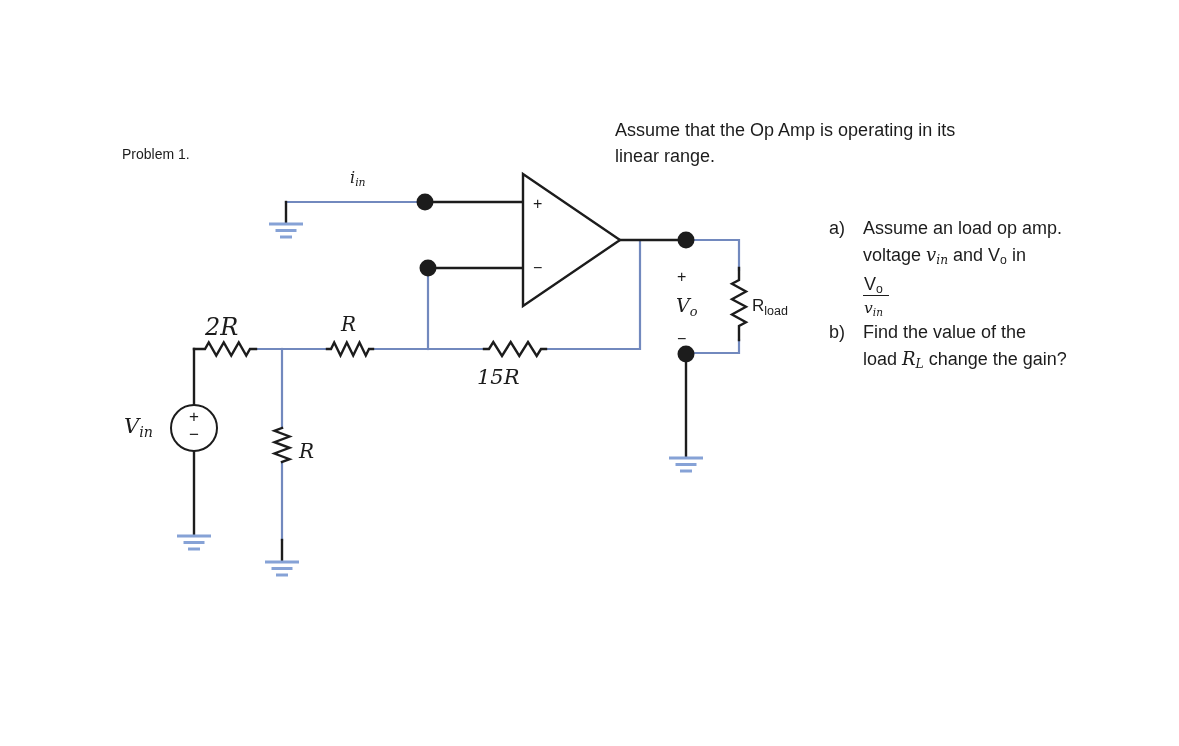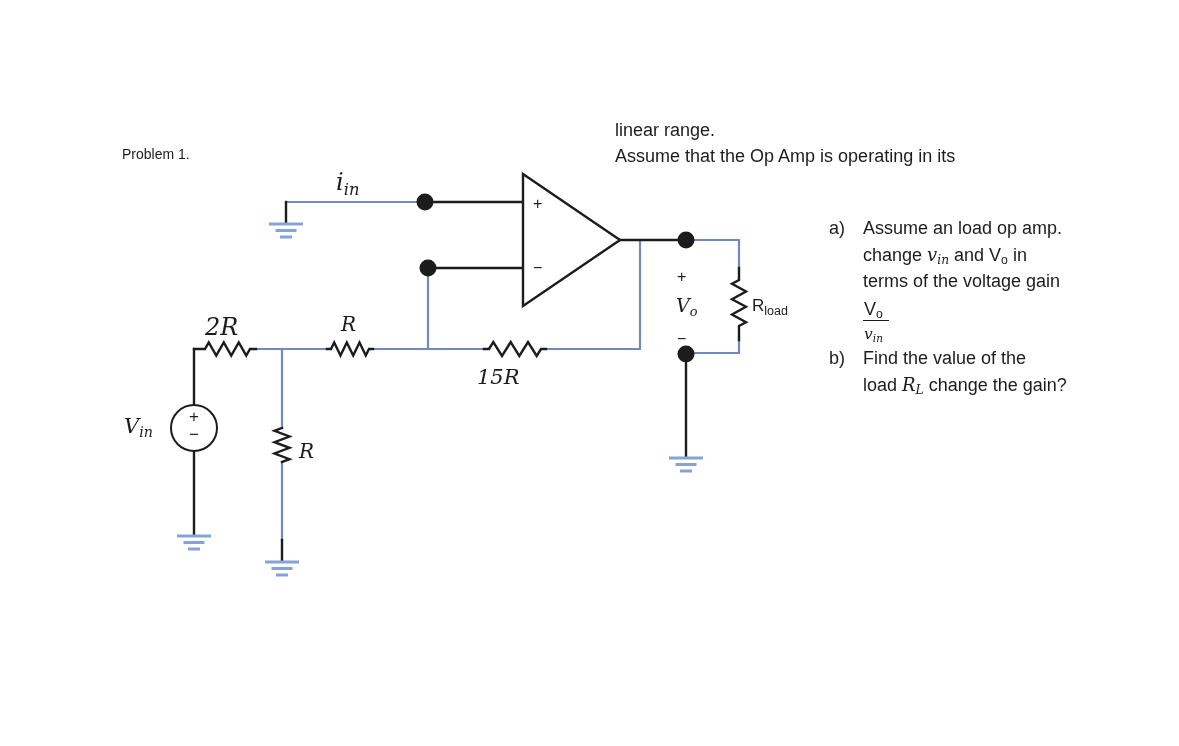--- a/index.html
+++ b/index.html
@@ -87,25 +87,25 @@
       <circle cx="425" cy="202" r="8.5"></circle>
       <circle cx="428" cy="268" r="8.5"></circle>
       <circle cx="686" cy="240" r="8.5"></circle>
       <circle cx="686" cy="354" r="8.5"></circle>
     </g>
   </svg>
 
   <div class="lbl title">Problem 1.</div>
 
   <div class="lbl note">
+    <div>Assume that the Op Amp is operating in its</div>
     <div>linear range.</div>
-    <div>Assume that the Op Amp is operating in its</div>
   </div>
 
-  <div class="lbl math" style="left:336px;top:169px;font-size:24px;"><span>i</span><sub>in</sub></div>
+  <div class="lbl math" style="left:350px;top:169px;font-size:16px;"><span>i</span><sub>in</sub></div>
 
   <div class="lbl math" style="left:205px;top:314px;font-size:24px;">2R</div>
   <div class="lbl math" style="left:341px;top:313px;font-size:20px;">R</div>
   <div class="lbl math" style="left:477px;top:366px;font-size:21px;">15R</div>
   <div class="lbl math" style="left:299px;top:440px;font-size:20px;">R</div>
 
   <div class="lbl math" style="left:124px;top:415px;font-size:21px;"><span>V</span><sub>in</sub></div>
 
   <div class="lbl" style="left:187px;top:408px;width:14px;text-align:center;font-size:17px;">+</div>
   <div class="lbl" style="left:187px;top:426px;width:14px;text-align:center;font-size:17px;">−</div>
@@ -117,22 +117,21 @@
   <div class="lbl math" style="left:676px;top:295px;font-size:19px;"><span>V</span><sub>o</sub></div>
   <div class="lbl" style="left:677px;top:330px;font-size:16px;">−</div>
 
   <div class="lbl" style="left:752px;top:297px;font-size:17px;text-align:center;"><span>R</span><sub style="font-size:12.5px;">load</sub></div>
 
   <div class="questions">
     <div class="qrow">
       <div class="qmark">a)</div>
       <div class="qbody">
         <div>Assume an load op amp.</div>
-        <div><span>change </span><span class="math">v</span><sub class="math">in</sub><span> and V</span><sub>o</sub><span> in</span></div>
-        <div>terms of the voltage gain</div>
+        <div><span>voltage </span><span class="math">v</span><sub class="math">in</sub><span> and V</span><sub>o</sub><span> in</span></div>
         <div class="fraction">
           <span class="frac-num"><span>V</span><sub>o</sub></span>
           <span class="frac-den math"><span>v</span><sub>in</sub></span>
         </div>
       </div>
     </div>
     <div class="qrow qb">
       <div class="qmark">b)</div>
       <div class="qbody">
         <div>Find the value of the</div>

